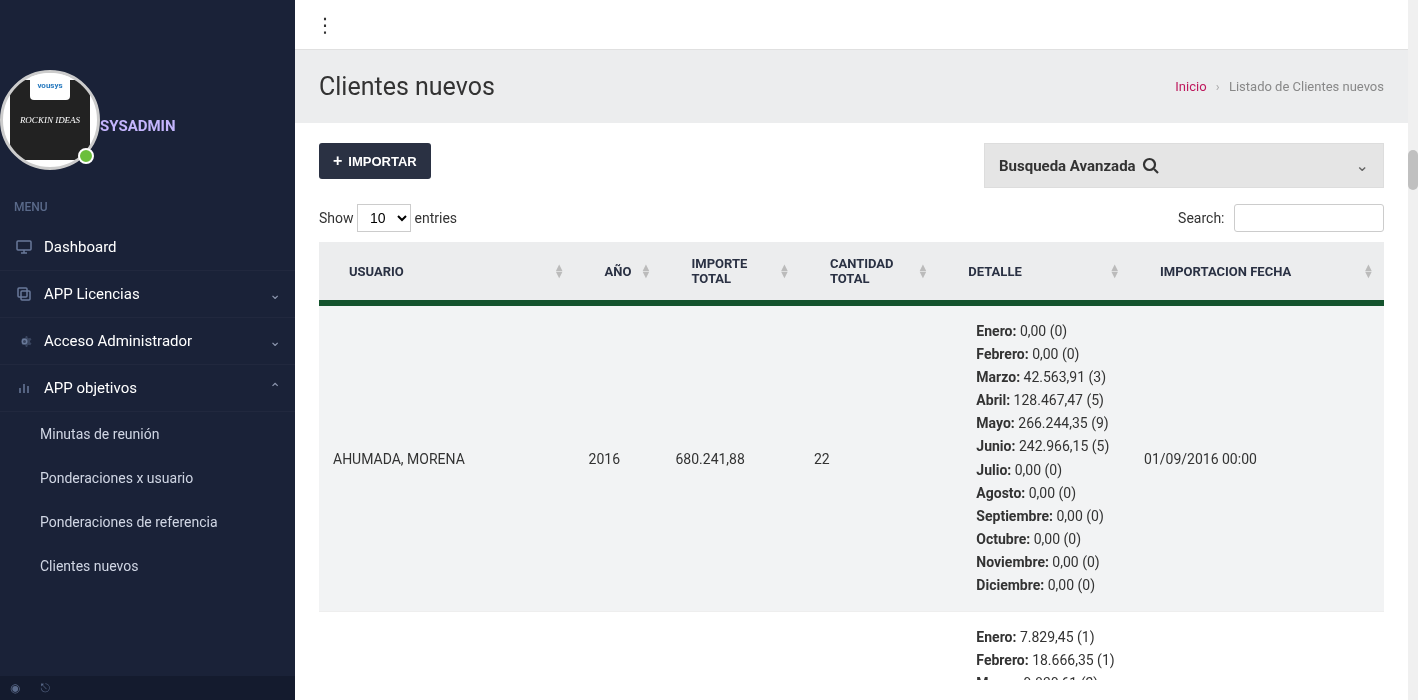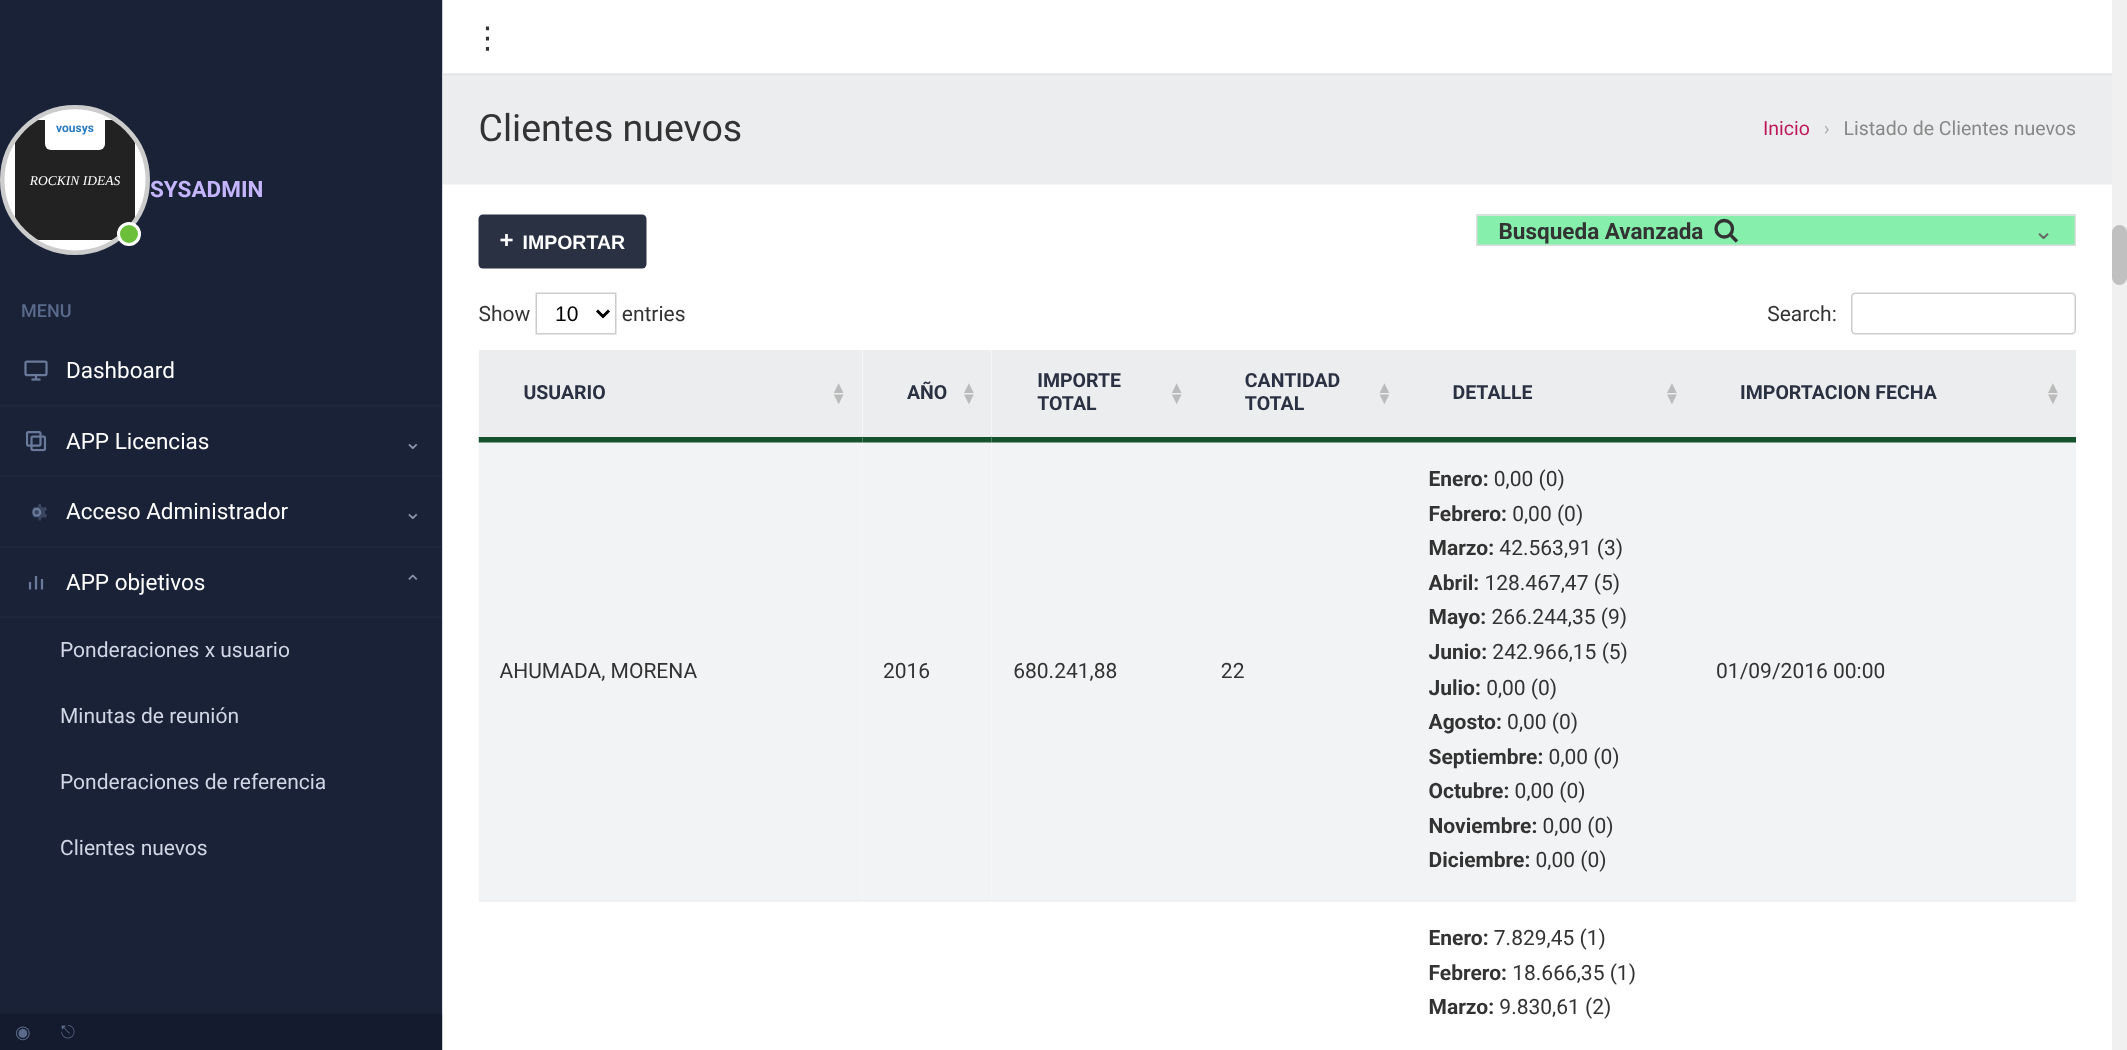--- a/index.html
+++ b/index.html
@@ -205,23 +205,23 @@
   font-size: 13px;
   font-weight: bold;
   border-radius: 3px;
   cursor: pointer;
   display: inline-flex;
   align-items: center;
   gap: 6px;
 }
 .adv-search {
   width: 400px;
-  background: #86efac;
+  background: #e5e5e5;
   border: 1px solid #ddd;
-  padding: 0 14px;
+  padding: 12px 14px;
   display: flex;
   align-items: center;
   justify-content: space-between;
   cursor: pointer;
 }
 .adv-search-label {
   font-weight: bold;
   color: #333;
   font-size: 15px;
   display: flex;
@@ -258,21 +258,21 @@
   width: 100%;
   border-collapse: collapse;
   font-size: 14px;
 }
 table.grid thead th {
   background: #ecedee;
   text-align: left;
   padding: 14px 30px;
   font-weight: bold;
   color: #2a3143;
-  border-bottom: 4px solid #14532d;
+  border-bottom: 6px solid #14532d;
   position: relative;
   font-size: 13px;
 }
 .sort-icons {
   position: absolute;
   right: 10px;
   top: 50%;
   transform: translateY(-50%);
   color: #bbb;
   font-size: 11px;
@@ -281,21 +281,21 @@
   flex-direction:column;
 }
 table.grid tbody td {
   padding: 14px 14px;
   border-bottom: 1px solid #eee;
   vertical-align: middle;
   color:#333;
 }
 table.grid tbody tr:first-child td { background:#f2f3f4; }
 .detail-line { line-height: 1.65; font-size:14px; }
-.detail-line b { font-weight: bold; }
+.detail-line b { font-weight: bold; margin-left: 24px; }
 
 .fake-scrollbar {
   width: 10px;
   background: #f0f0f0;
   position: relative;
 }
 .fake-thumb {
   position: absolute;
   top: 150px;
   width: 10px;
@@ -365,24 +365,24 @@
           <line x1="3" y1="7" x2="3" y2="12"></line>
           <line x1="7" y1="3" x2="7" y2="12"></line>
           <line x1="11" y1="5" x2="11" y2="12"></line>
         </svg>
     </span>
     <span>APP objetivos</span>
     <span class="nav-caret">⌃</span>
   </div>
 
   <div class="sub-item">
+    <span>Minutas de reunión</span>
+  </div>
+  <div class="sub-item">
     <span>Ponderaciones x usuario</span>
-  </div>
-  <div class="sub-item">
-    <span>Minutas de reunión</span>
   </div>
   <div class="sub-item">
     <span>Ponderaciones de referencia</span>
   </div>
   <div class="sub-item">
     <span>Clientes nuevos</span>
   </div>
 
   <div class="sidebar-footer">
     <span style="font-size:12px;">◉</span>

